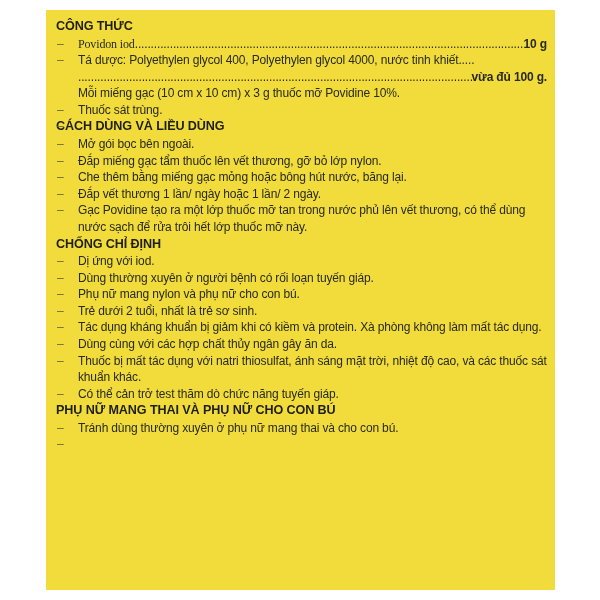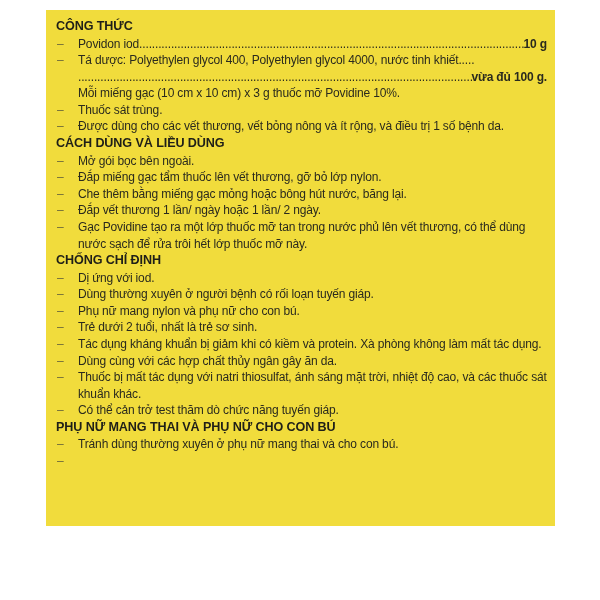--- a/index.html
+++ b/index.html
@@ -1,38 +1,38 @@
 <!DOCTYPE html>
 <html><head>
 <meta charset="utf-8">
 <style>
   html, body { margin: 0; padding: 0; background: #ffffff; }
   body { width: 600px; height: 600px; position: relative; overflow: hidden; }
   .panel {
-    position: absolute; left: 46px; top: 10px; width: 509px; height: 516px;
+    position: absolute; left: 46px; top: 10px; width: 509px; height: 580px;
     background: #f1dc3c;
     font-family: "Liberation Sans", sans-serif;
     color: #2a2a1e;
     box-sizing: border-box;
     padding: 8px 8px 0 10px;
   }
   .heading {
     font-weight: bold; font-size: 12.6px; line-height: 17.5px;
     color: #1f1f18; letter-spacing: -0.1px;
   }
   .item {
     position: relative; padding-left: 22px;
     font-size: 12px; line-height: 16.6px; letter-spacing: -0.15px;
   }
   .item .dash {
     position: absolute; left: 1px; top: 0; color: #6d6a3a;
   }
   .item.plain { padding-left: 22px; }
   .row { display: flex; }
-  .row .lbl { white-space: nowrap; }
+  .row .lbl { white-space: nowrap; font-family: Liberation Serif, serif; }
   .row .dots { flex: 1; overflow: hidden; white-space: nowrap; }
   .row .dots::after { content: "................................................................................................................................................................................................................"; }
   .row .val { white-space: nowrap; font-weight: bold; }
 </style>
 </head>
 <body>
 
 <div class="panel">
 
   <div>
@@ -51,21 +51,21 @@
       <div class="row">
         <span class="dots"></span>
         <span class="val">vừa đủ 100 g.</span>
       </div>
     </div>
     <div class="item plain">Mỗi miếng gạc (10 cm x 10 cm) x 3 g thuốc mỡ Povidine 10%.</div>
   </div>
 
   <div>
     <div class="item"><span class="dash">–</span><span>Thuốc sát trùng.</span></div>
-    <div class="item"><span class="dash">–</span><span>Được dùng cho các vết thương, vết bỏng nông và ít rộng, và điều trị 1 số bệnh da.</span></div>
+    <div class="item"><span class="dash">–</span></div>
   </div>
 
   <div>
     <div class="heading">CÁCH DÙNG VÀ LIỀU DÙNG</div>
     <div class="item"><span class="dash">–</span><span>Mở gói bọc bên ngoài.</span></div>
     <div class="item"><span class="dash">–</span><span>Đắp miếng gạc tẩm thuốc lên vết thương, gỡ bỏ lớp nylon.</span></div>
     <div class="item"><span class="dash">–</span><span>Che thêm bằng miếng gạc mỏng hoặc bông hút nước, băng lại.</span></div>
     <div class="item"><span class="dash">–</span><span>Đắp vết thương 1 lần/ ngày hoặc 1 lần/ 2 ngày.</span></div>
     <div class="item"><span class="dash">–</span><span>Gạc Povidine tạo ra một lớp thuốc mỡ tan trong nước phủ lên vết thương, có thể dùng nước sạch để rửa trôi hết lớp thuốc mỡ này.</span></div>
   </div>

